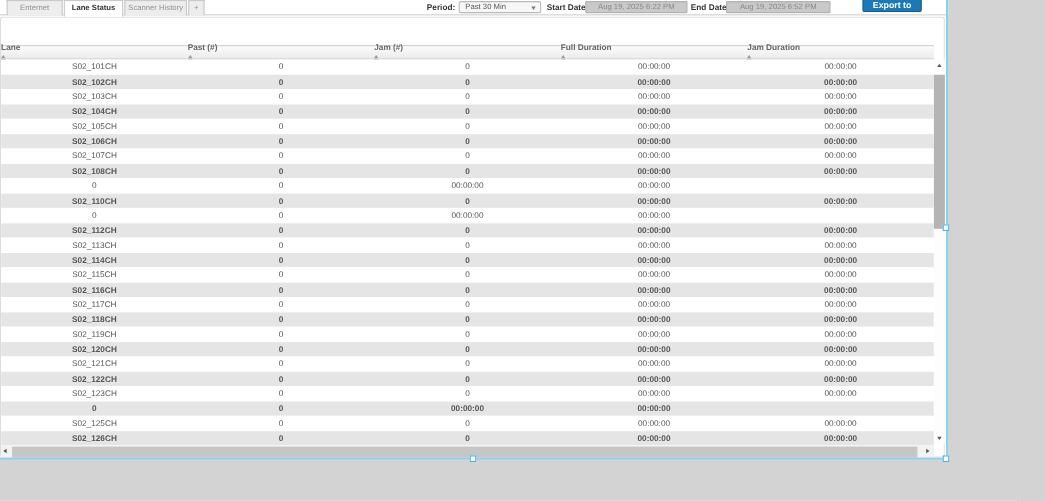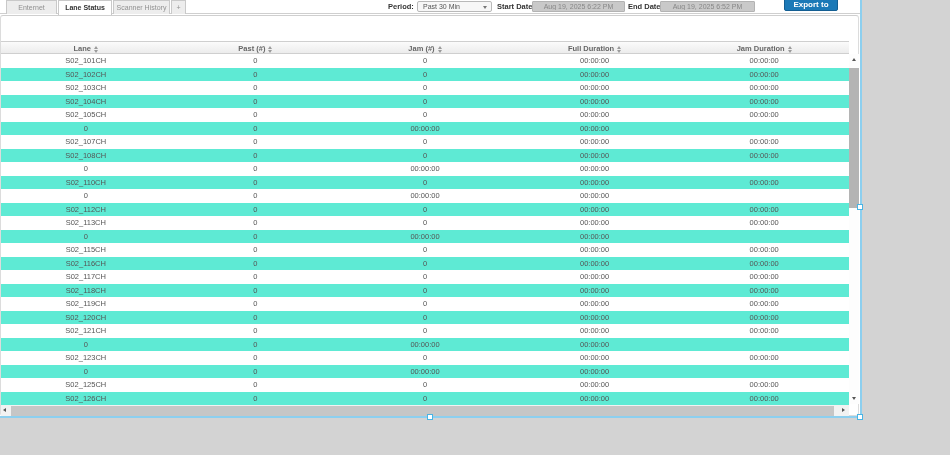--- a/index.html
+++ b/index.html
@@ -41,30 +41,30 @@
            border:1px solid #dcdcdc; border-top-color:#cfcfcf; border-radius:3px; background:#fff; }
   .filter-input { position:absolute; left:5px; top:4px; width:458px; height:15px;
                   border:1px solid #b9b9b9; border-radius:3px; padding-left:5px;
                   font-size:7px; color:#444; font-family:"Liberation Sans", sans-serif;margin-top:37px; }
   .filter-input::placeholder { color:#a9a9a9; }
 
   
   .thead { position:absolute; left:0; top:25px; width:848px; height:13px; display:flex;
            background:linear-gradient(#fbfbfb,#ececec);
            border-top:1px solid #cfcfcf; border-bottom:1px solid #cfcfcf; }
-  .thcell { width:20%; display:flex; align-items:flex-end; justify-content:center;
-            gap:3px; font-size:7.5px; font-weight:bold; color:#666; cursor:pointer; }
+  .thcell { width:20%; display:flex; align-items:flex-start; justify-content:center;
+            gap:3px; font-size:7.5px; font-weight:bold; color:#666; cursor:pointer;flex-direction:column; }
   .sort { display:inline-flex; flex-direction:column; align-items:center; gap:1px; }
   .sort i { display:block; width:0; height:0; border-left:2.5px solid transparent;
             border-right:2.5px solid transparent; }
   .sort .su { border-bottom:3px solid #9a9a9a; }
   .sort .sd { border-top:3px solid #9a9a9a; }
   .tbody { position:absolute; left:0; top:38px; width:848px; height:351px; overflow:hidden; }
   .trow { display:flex; height:13.5px; background:#fff; }
-  .trow.alt { background:#5eead4; }
+  .trow.alt { background:#e5e5e5;font-weight:bold; }
   .tcell { width:20%; text-align:center; font-size:7.5px; color:#555; line-height:13.5px;
            overflow:hidden; white-space:nowrap; }
 
   
   .vscroll { position:absolute; left:848px; top:38px; width:10px; height:350px; background:#fdfdfd; }
   .vthumb { position:absolute; left:0; top:14px; width:10px; height:140px; background:#b4b4b4; }
   .arrow { position:absolute; width:0; height:0; }
   .arr-up { left:2.5px; top:4px; border-left:2.5px solid transparent;
             border-right:2.5px solid transparent; border-bottom:3.5px solid #555; }
   .arr-down { left:2.5px; bottom:4px; border-left:2.5px solid transparent;
@@ -182,20 +182,21 @@
           <div class="tcell">00:00:00</div>
         </div>
         <div class="trow">
           <div class="tcell">S02_105CH</div>
           <div class="tcell">0</div>
           <div class="tcell">0</div>
           <div class="tcell">00:00:00</div>
           <div class="tcell">00:00:00</div>
         </div>
         <div class="trow alt">
+          <div class="tcell">S02_106CH</div>
           <div class="tcell">0</div>
           <div class="tcell">0</div>
           <div class="tcell">00:00:00</div>
           <div class="tcell">00:00:00</div>
         </div>
         <div class="trow">
           <div class="tcell">S02_107CH</div>
           <div class="tcell">0</div>
           <div class="tcell">0</div>
           <div class="tcell">00:00:00</div>
@@ -235,20 +236,21 @@
           <div class="tcell">00:00:00</div>
         </div>
         <div class="trow">
           <div class="tcell">S02_113CH</div>
           <div class="tcell">0</div>
           <div class="tcell">0</div>
           <div class="tcell">00:00:00</div>
           <div class="tcell">00:00:00</div>
         </div>
         <div class="trow alt">
+          <div class="tcell">S02_114CH</div>
           <div class="tcell">0</div>
           <div class="tcell">0</div>
           <div class="tcell">00:00:00</div>
           <div class="tcell">00:00:00</div>
         </div>
         <div class="trow">
           <div class="tcell">S02_115CH</div>
           <div class="tcell">0</div>
           <div class="tcell">0</div>
           <div class="tcell">00:00:00</div>
@@ -290,20 +292,21 @@
           <div class="tcell">00:00:00</div>
         </div>
         <div class="trow">
           <div class="tcell">S02_121CH</div>
           <div class="tcell">0</div>
           <div class="tcell">0</div>
           <div class="tcell">00:00:00</div>
           <div class="tcell">00:00:00</div>
         </div>
         <div class="trow alt">
+          <div class="tcell">S02_122CH</div>
           <div class="tcell">0</div>
           <div class="tcell">0</div>
           <div class="tcell">00:00:00</div>
           <div class="tcell">00:00:00</div>
         </div>
         <div class="trow">
           <div class="tcell">S02_123CH</div>
           <div class="tcell">0</div>
           <div class="tcell">0</div>
           <div class="tcell">00:00:00</div>

